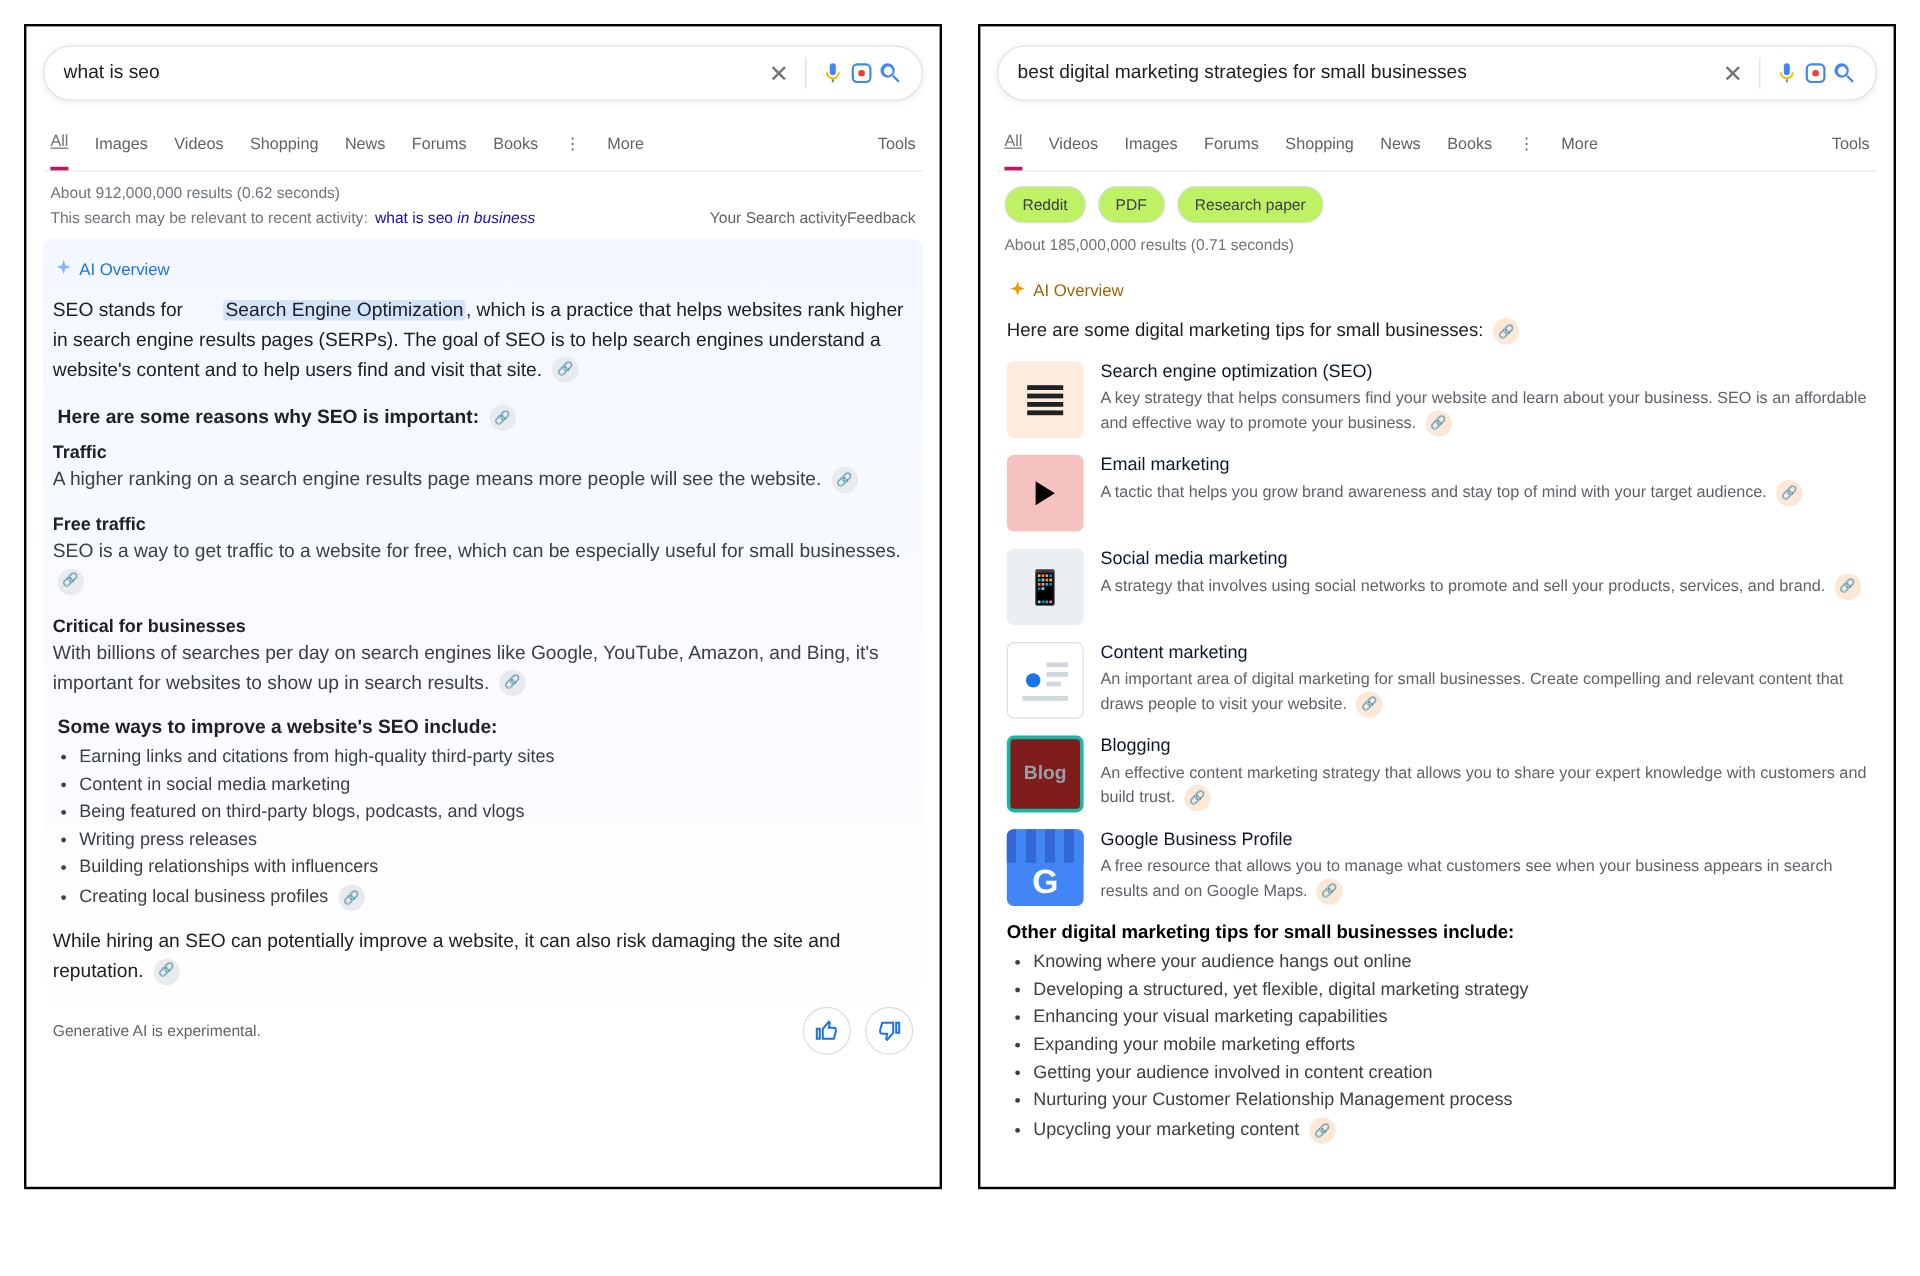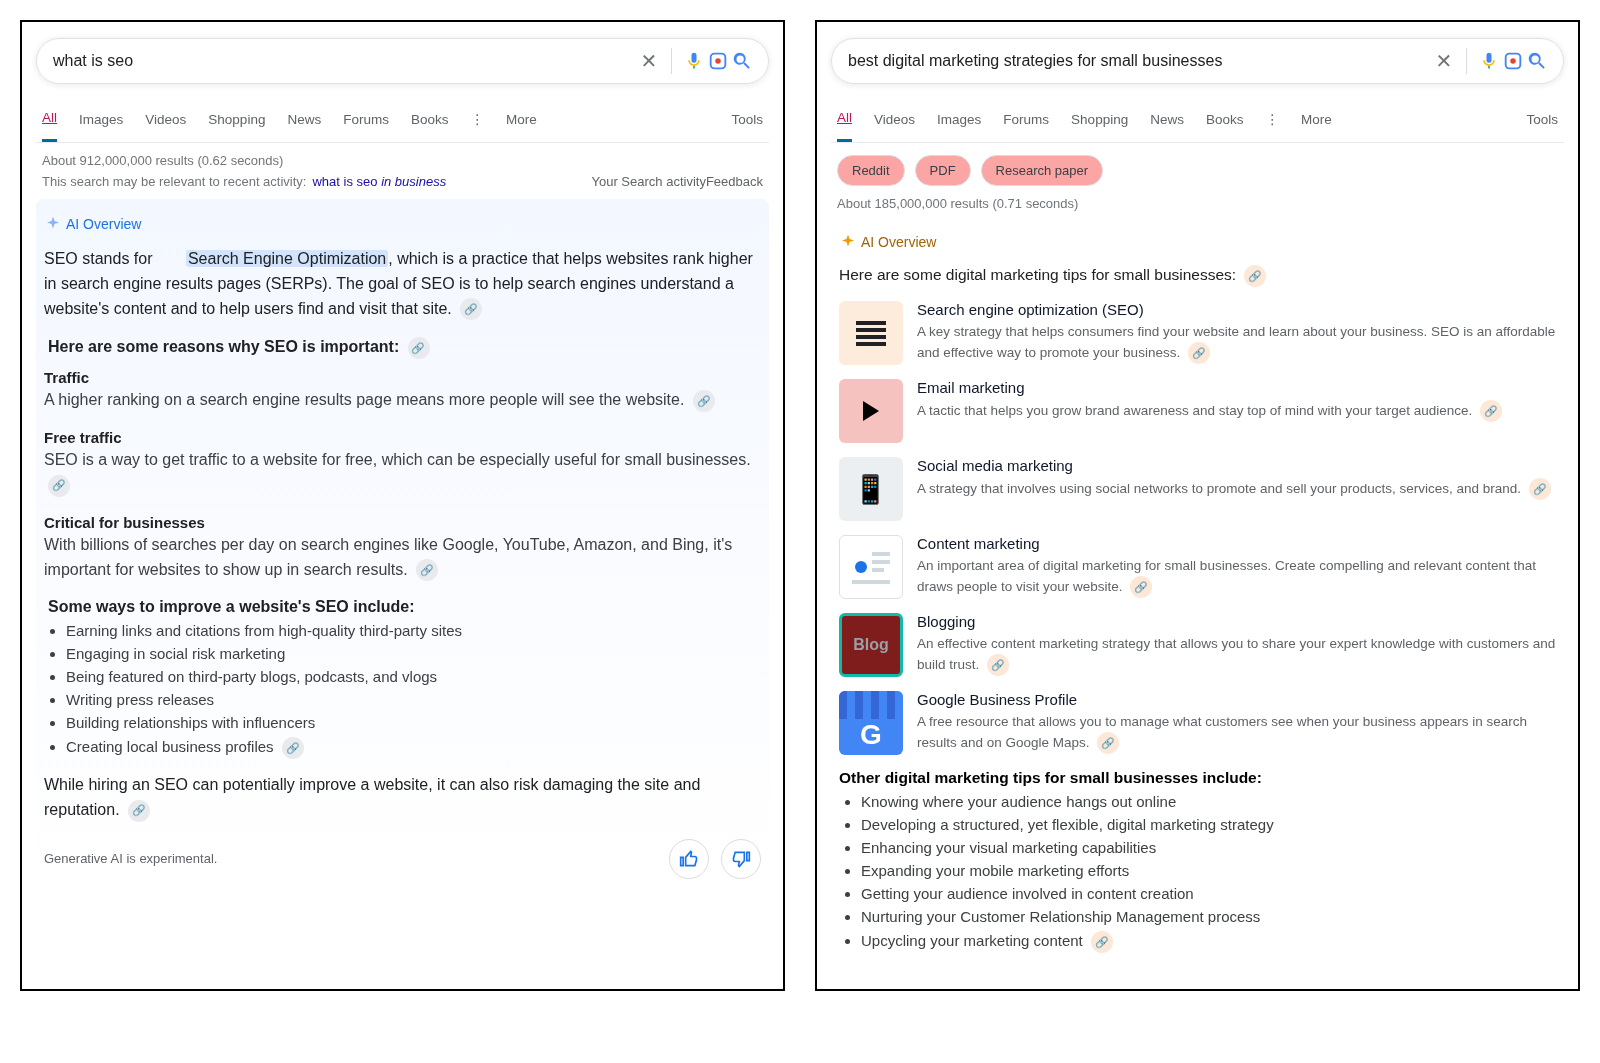--- a/index.html
+++ b/index.html
@@ -41,34 +41,34 @@
   .tabs {
     display:flex;
     align-items:center;
     gap: 22px;
     padding: 0 6px;
     border-bottom: 1px solid #e8eaed;
     font-size: 13.5px;
     color:#5f6368;
   }
   .tabs .tab { padding: 14px 0; cursor:pointer; }
-  .tabs .tab.active { color:#be185d; border-bottom: 3px solid #0369a1; font-weight:500;text-decoration:underline; }
+  .tabs .tab.active { color:#737373; border-bottom: 3px solid #be185d; font-weight:500;text-decoration:underline; }
   .tabs .spacer { flex:1; }
   .tabs .tools { color:#5f6368; }
   .tabs .more-dots { color:#5f6368; }
   .results-meta { color:#70757a; font-size:13px; margin:10px 0 6px 6px; }
   .activity-row {
     display:flex; align-items:center; font-size:13px; color:#70757a;
     margin: 6px 6px 10px 6px;
   }
   .activity-row .link { color:#1a0dab; margin-left:6px; }
   .activity-row .link em { font-style:italic; }
   .activity-row .right { margin-left:auto; display:flex; color:#5f6368; }
   .chips { display:flex; gap:10px; margin:12px 6px 6px 6px; }
-  .chip { border:1px solid #dadce0; border-radius:20px; padding:7px 14px; font-size:13px; color:#3c4043; background:#fca5a5; }
+  .chip { border:1px solid #dadce0; border-radius:20px; padding:7px 14px; font-size:13px; color:#3c4043; background:#bef264; }
   .overview {
     border-radius: 8px;
     padding: 16px 8px 8px 8px;
     margin-top: 6px;
   }
   .overview.blue { background: linear-gradient(#f3f7ff,#ffffff); }
   .ov-title { display:flex; align-items:center; gap:4px; margin:0 0 14px 0; }
   .ov-title span { font-size:14px; color:#1a73e8; font-weight:500; }
   .overview.orange .ov-title span { color:#a16207; }
   .spark { width:18px; height:18px; }
@@ -201,21 +201,21 @@
       </p>
 
       <div class="sub-h">Critical for businesses</div>
       <p class="sec-p">
         <span>With billions of searches per day on search engines like Google, YouTube, Amazon, and Bing, it's important for websites to show up in search results.</span> <span class="cit">🔗</span>
       </p>
 
       <div class="sec-h" style="margin-top:16px">Some ways to improve a website's SEO include:</div>
       <ul class="ways">
         <li>Earning links and citations from high-quality third-party sites</li>
-        <li>Engaging in social risk marketing</li>
+        <li>Content in social media marketing</li>
         <li>Being featured on third-party blogs, podcasts, and vlogs</li>
         <li>Writing press releases</li>
         <li>Building relationships with influencers</li>
         <li><span>Creating local business profiles</span> <span class="cit">🔗</span></li>
       </ul>
 
       <p>
         <span>While hiring an SEO can potentially improve a website, it can also risk damaging the site and reputation.</span>
         <span class="cit">🔗</span>
       </p>

